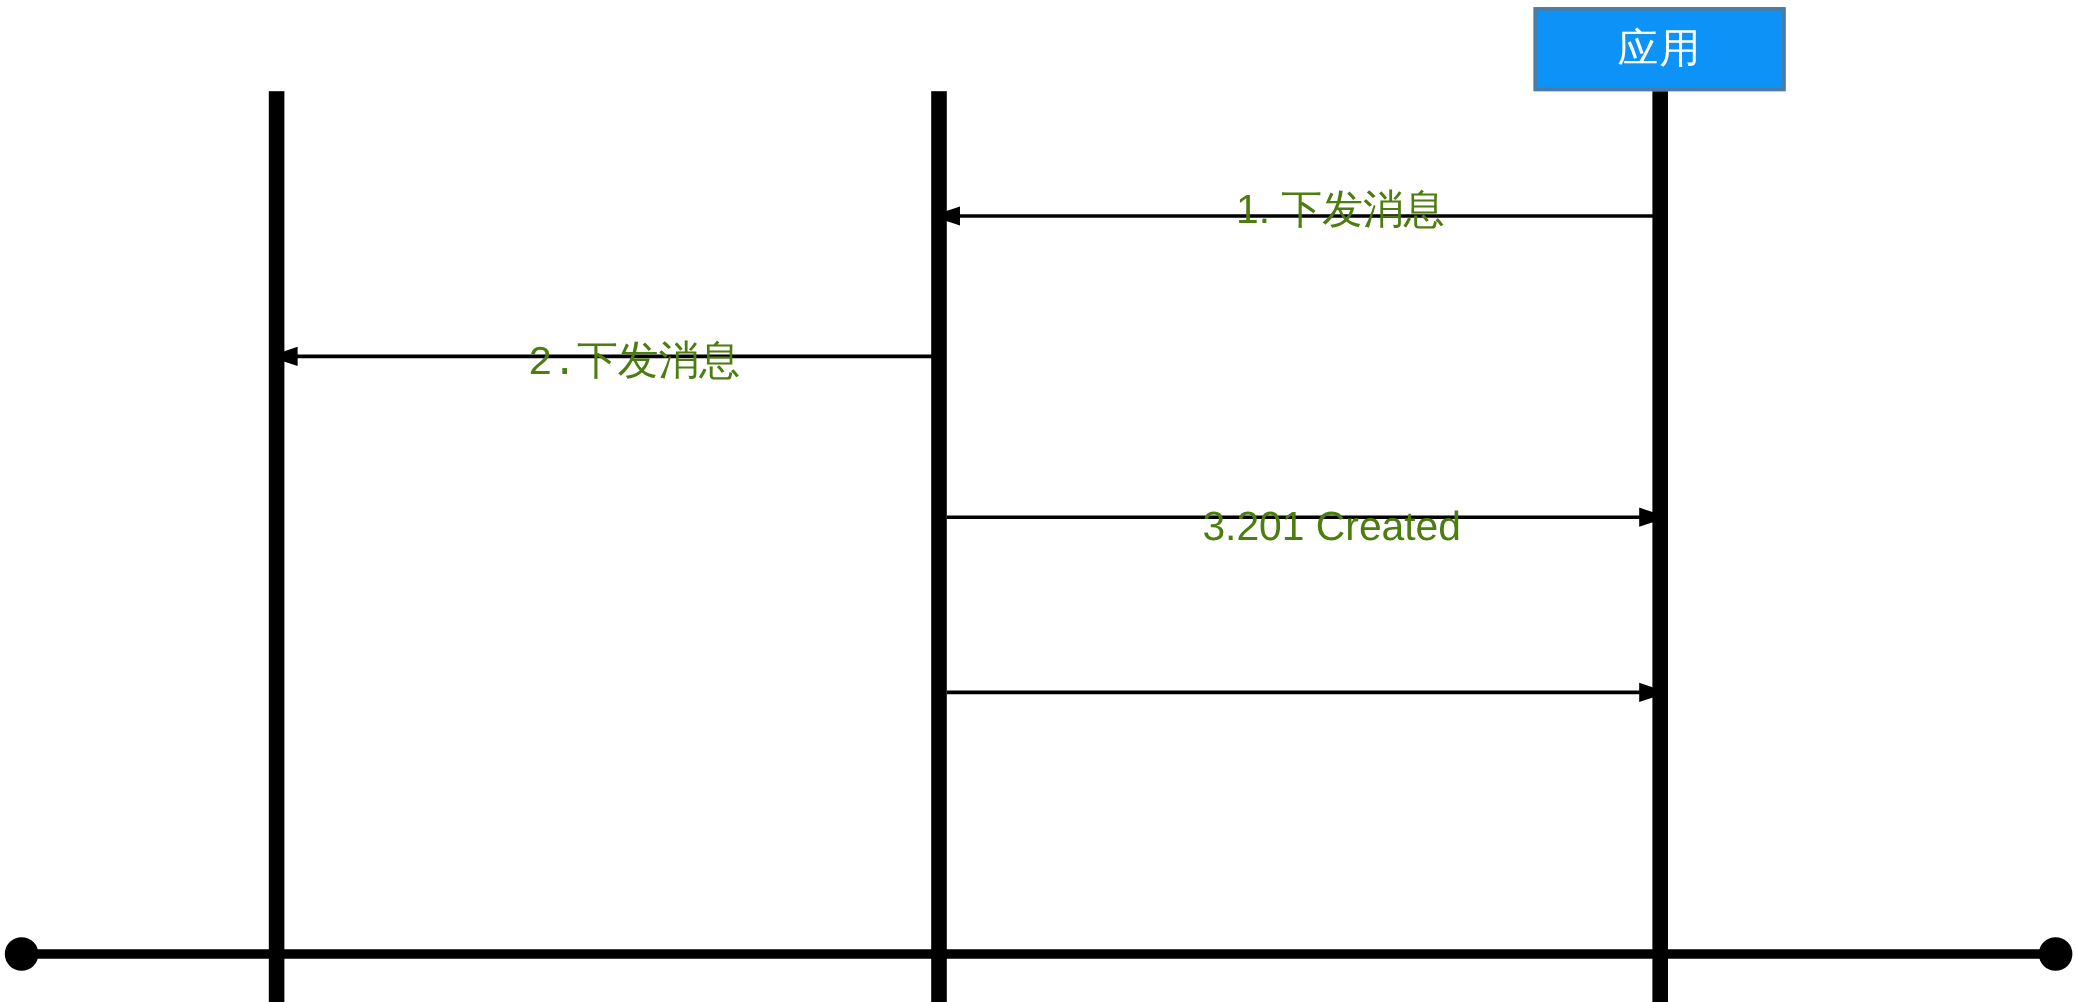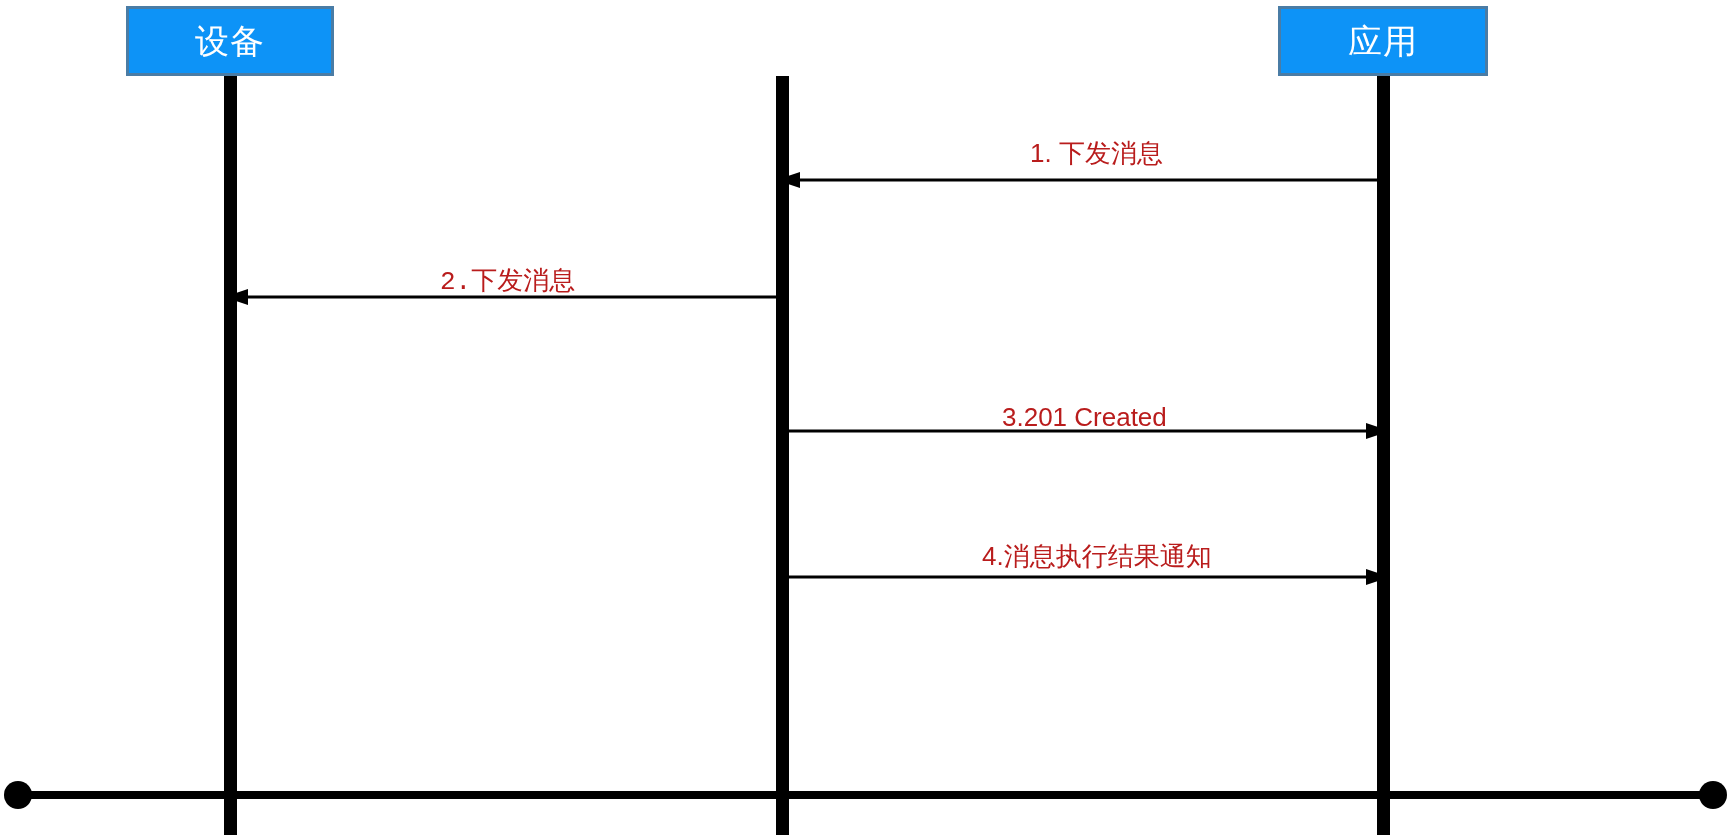--- a/index.html
+++ b/index.html
@@ -31,25 +31,26 @@
     align-items: center;
     justify-content: center;
     color: #ffffff;
     font-size: 34px;
     line-height: 1;
     letter-spacing: 1px;
     user-select: none;
   }
   .msg-label {
     position: absolute;
-    color: #b91c1c;
-    font-size: 26px;
+    color: #4d7c0f;
+    font-size: 34px;
     line-height: 1;
     white-space: nowrap;
     user-select: none;
+    margin-top: 18px;
   }
 </style>
 </head>
 <body>
 
 <div id="canvas">
 
   <svg class="diagram" viewBox="0 0 1731 835" xmlns="http://www.w3.org/2000/svg">
 
     <g>
@@ -78,30 +79,26 @@
       <polygon points="1390,577 1366,569 1366,585" fill="#000000"></polygon>
     </g>
 
     <g>
       <line x1="14" y1="795" x2="1716" y2="795" stroke="#000000" stroke-width="8"></line>
       <circle cx="18" cy="795" r="14" fill="#000000"></circle>
       <circle cx="1713" cy="795" r="14" fill="#000000"></circle>
     </g>
   </svg>
 
-  <div class="actor-box" style="left:126px; top:6px; width:208px; height:70px; background:#0d93f7; border:3px solid #4a7ca5;">
-    <span>设备</span>
-  </div>
 
 
   <div class="actor-box" style="left:1278px; top:6px; width:210px; height:70px; background:#0d93f7; border:3px solid #4a7ca5;">
     <span>应用</span>
   </div>
 
   <div class="msg-label" style="left:1030px; top:140px;">1. 下发消息</div>
 
   <div class="msg-label" style="left:440px; top:269px;font-family:Liberation Mono, monospace;">2.下发消息</div>
 
   <div class="msg-label" style="left:1002px; top:404px;">3.201 Created</div>
 
-  <div class="msg-label" style="left:982px; top:543px;">4.消息执行结果通知</div>
 
 </div>
 
 </body></html>

